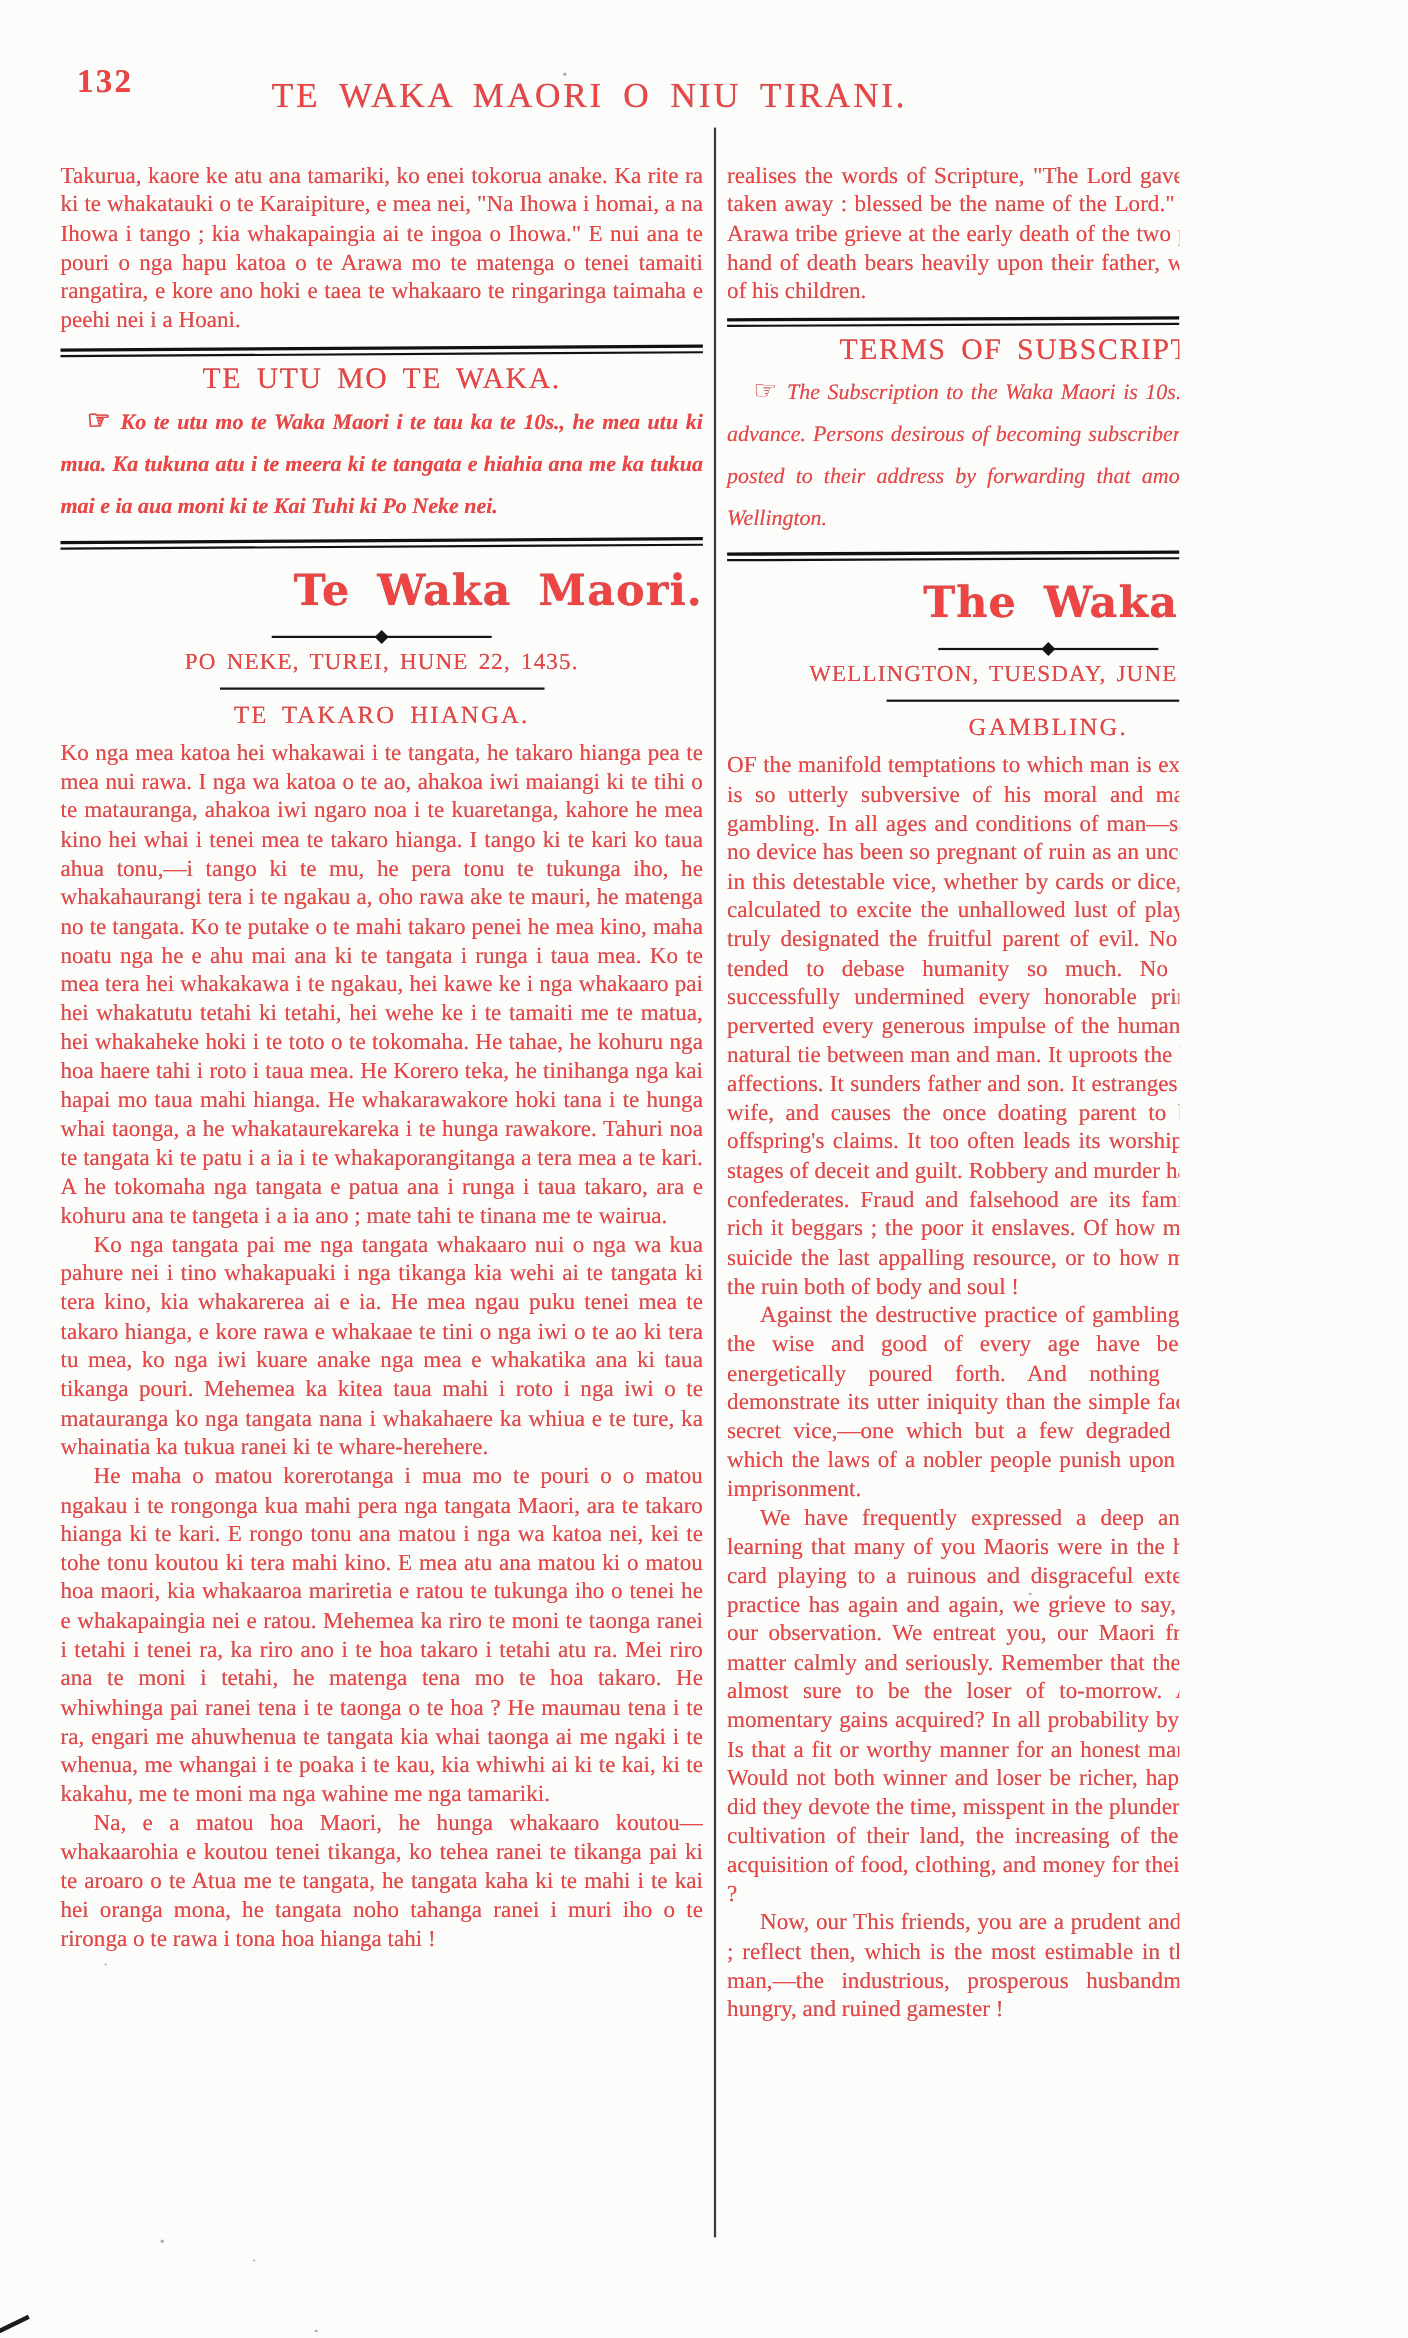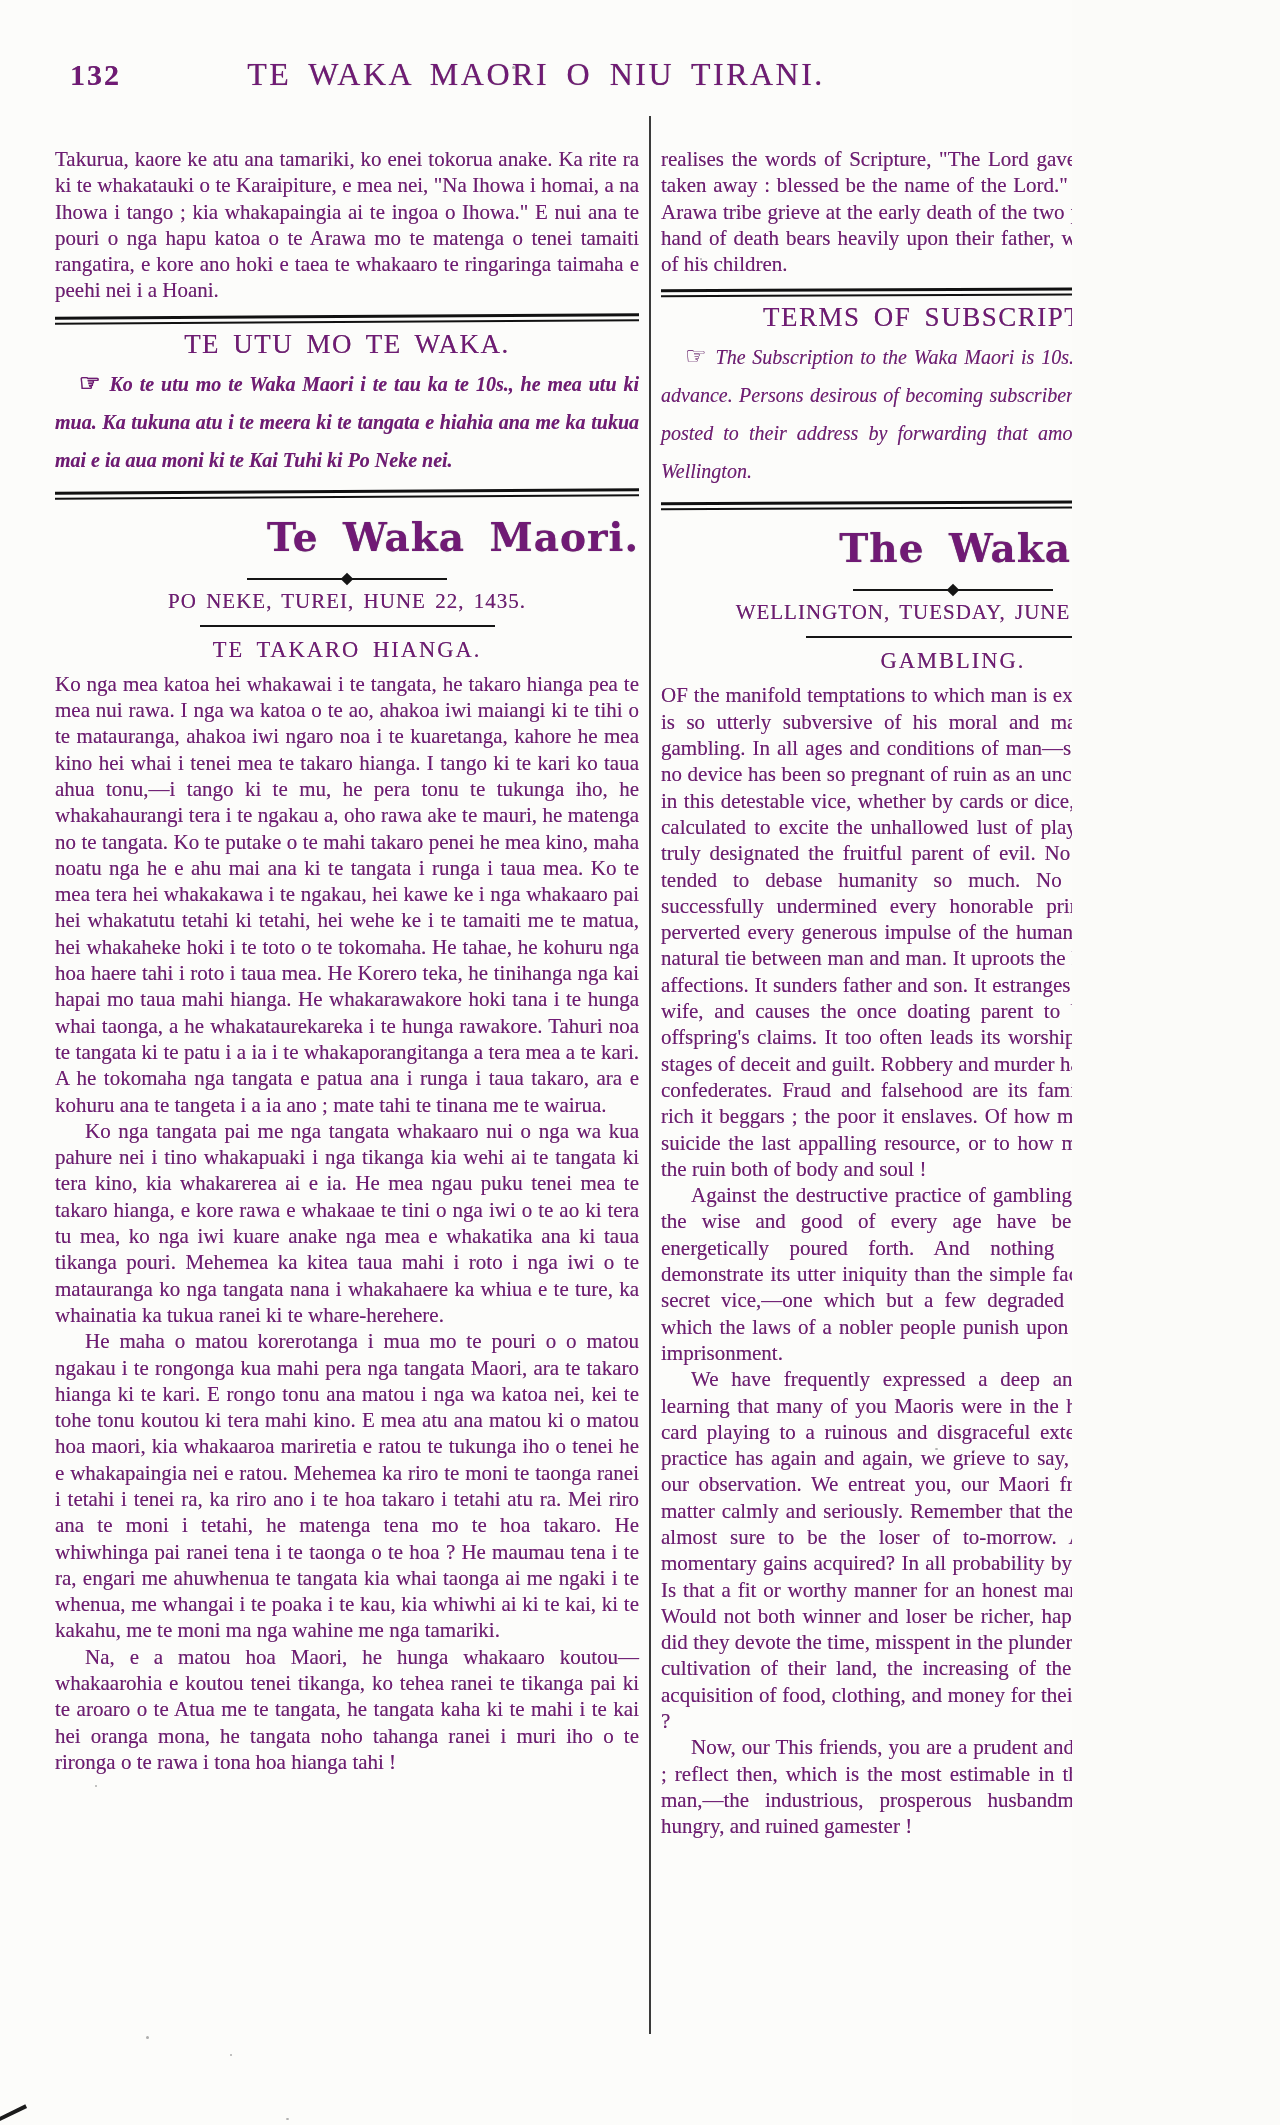--- a/index.html
+++ b/index.html
@@ -1,30 +1,30 @@
 <!DOCTYPE html>
 <html><head>
 <meta charset="utf-8">
 <style>
   html, body { margin:0; padding:0; background:#fbfbf9; }
   .page {
     position:relative;
     width:1072px; height:2125px;
     background:#fcfcfa;
     font-family:"Liberation Serif","DejaVu Serif",serif;
-    color:#701a75;
+    color:#ef4444;
     overflow:hidden;
   }
   .page-number {
     position:absolute; left:70px; top:58px;
     font-size:30px; font-weight:bold; letter-spacing:2px;
     text-shadow:0 0 .6px rgba(0,0,0,.5);
   }
   .paper-title {
-    position:absolute; left:0; right:0; top:56px; margin:0;
+    position:absolute; left:0; right:0; top:56px; margin:12px;
     text-align:center;
     font-size:32px; font-weight:normal;
     letter-spacing:2.5px; word-spacing:7px;
     text-shadow:0 0 .7px rgba(0,0,0,.55);
   }
   .col-divider {
     position:absolute; left:649px; top:116px;
     width:2px; height:1918px; background:#3b3b3b;
   }
   .column { position:absolute; top:146px; }

